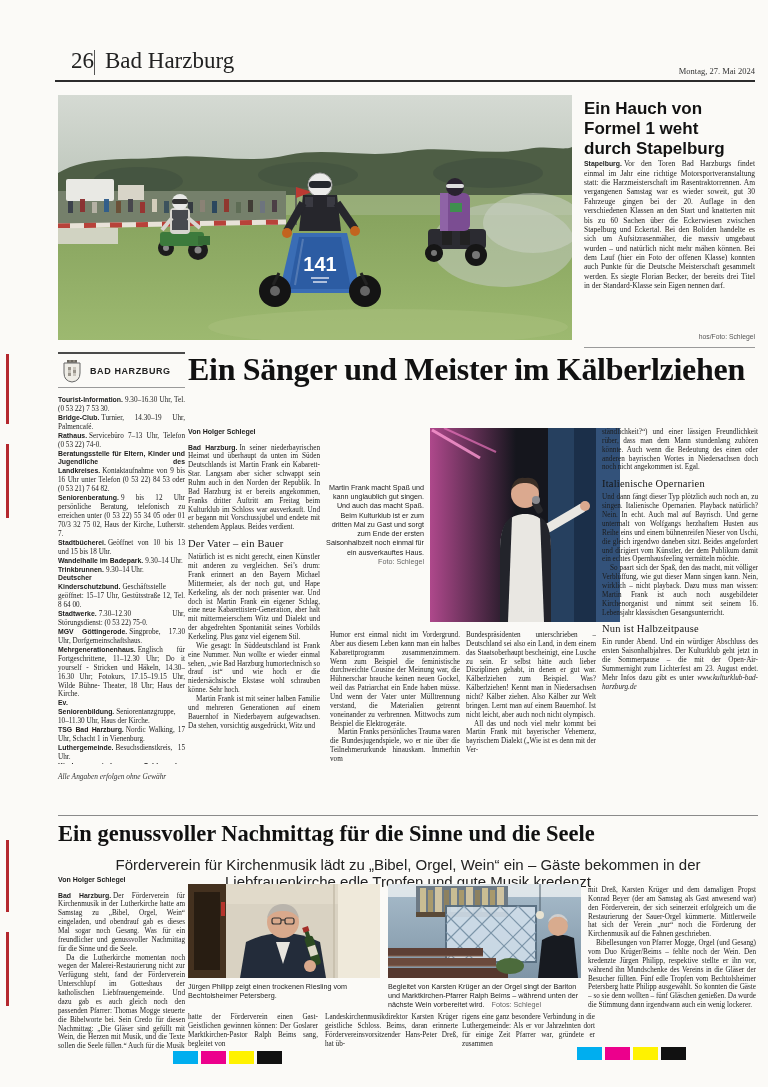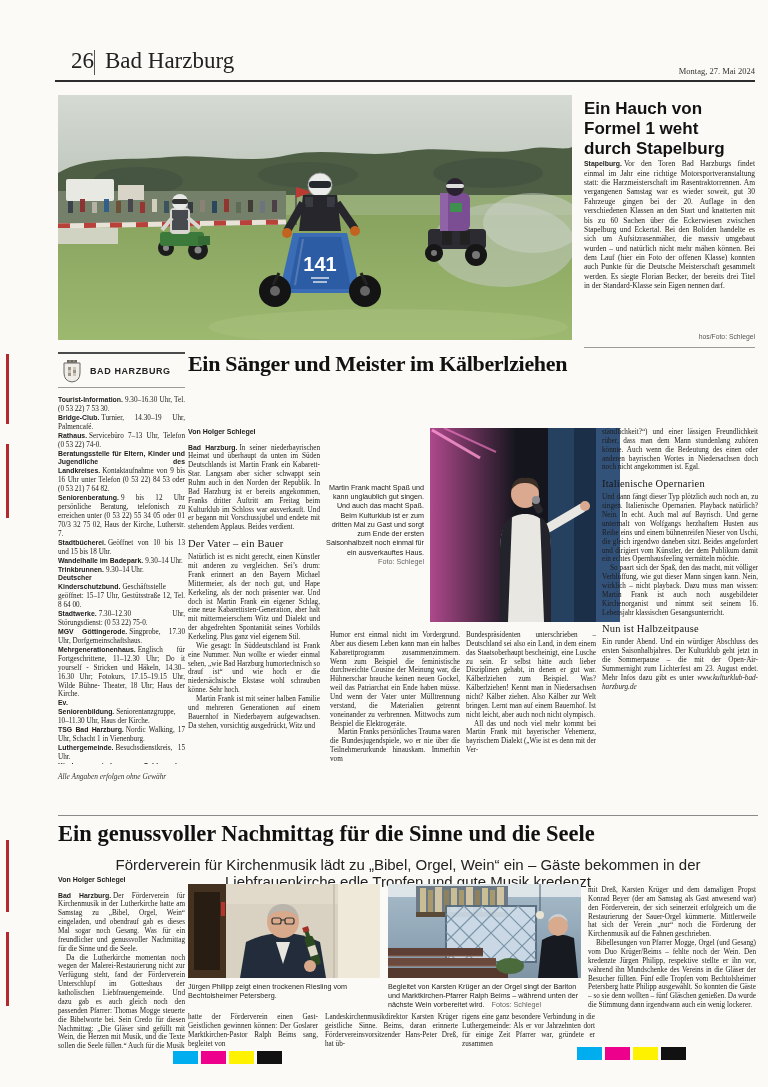--- a/index.html
+++ b/index.html
@@ -45,21 +45,21 @@
   .sb-head { position:relative; height:34px; border-bottom:1px solid #9a9a9a; }
   .sb-crest { position:absolute; left:4px; top:6px; }
   .sb-title { position:absolute; left:32px; top:12px; font-family:"Liberation Sans", sans-serif; font-weight:bold; font-size:9px; letter-spacing:.6px; color:#222; }
   .sb-body { position:absolute; left:0; top:42px; width:127px; height:368px; overflow:hidden;
     font-size:7.2px; line-height:1.24; text-align:justify; }
   .sb-body p { margin:0; }
   .sb-label { font-family:"Liberation Sans", sans-serif; font-weight:bold; font-size:6.9px; margin-right:2px; }
   .sb-note { position:absolute; left:0; top:418px; width:127px; font-style:italic; font-size:7.4px; color:#333; }
 
   
-  .m-head { position:absolute; left:188px; top:351px; width:575px; font-weight:bold; font-size:22px; letter-spacing:-.3px; color:#111; }
+  .m-head { position:absolute; left:188px; top:351px; width:575px; font-weight:bold; font-size:32px; letter-spacing:-.3px; color:#111; }
   .m-deck { position:absolute; left:188px; top:404px; width:575px; font-family:"Liberation Sans", sans-serif; font-size:11px; color:#222; }
   .m-col1 { left:188px; top:428px; width:132px; height:378px; }
   .m-cap  { left:322px; top:483px; width:102px; text-align:right; }
   .m-photo { position:absolute; left:430px; top:428px; width:190px; height:194px; overflow:hidden; }
   .m-col2 { left:330px; top:631px; width:130px; height:176px; }
   .m-col3 { left:466px; top:631px; width:130px; height:176px; }
   .m-col4 { left:602px; top:428px; width:156px; height:378px; }
   .rule-mid { left:58px; top:815px; width:700px; height:1px; background:#8a8a8a; }
 
   
@@ -428,21 +428,21 @@
   <div class="cap b-cap2">
     <span>Begleitet von Karsten Krüger an der Orgel singt der Bariton und Marktkirchen-Pfarrer Ralph Beims – während unten der nächste Wein vorbereitet wird.</span>
     <span class="cap-credit">Fotos: Schlegel</span>
   </div>
   <div class="cap b-cap1">Jürgen Philipp zeigt einen trockenen Riesling vom Bechtolsheimer Petersberg.</div>
 
   <div class="col b-colA">
     <p class="first">hatte der Förderverein einen Gast-Geistlichen gewinnen können: Der Goslarer Marktkirchen-Pastor Ralph Beims sang, begleitet von</p>
   </div>
   <div class="col b-colB">
-    <p class="first">Landeskirchenmusikdirektor Karsten Krüger geistliche Sinne. Beims, daran erinnerte Fördervereinsvorsitzender Hans-Peter Dreß, hat üb-</p>
+    <p class="first">Landeskirchenmusikdirektor Karsten Krüger geistliche Schloss. Beims, daran erinnerte Fördervereinsvorsitzender Hans-Peter Dreß, hat üb-</p>
   </div>
   <div class="col b-colC">
     <p class="first">rigens eine ganz besondere Verbindung in die Luthergemeinde: Als er vor Jahrzehnten dort für einige Zeit Pfarrer war, gründete er zusammen</p>
   </div>
 
   <div class="regbar" style="left:173px; top:1051px;">
     <span style="background:#00aeef"></span>
     <span style="background:#ec008c"></span>
     <span style="background:#fff200"></span>
     <span style="background:#111111"></span>

